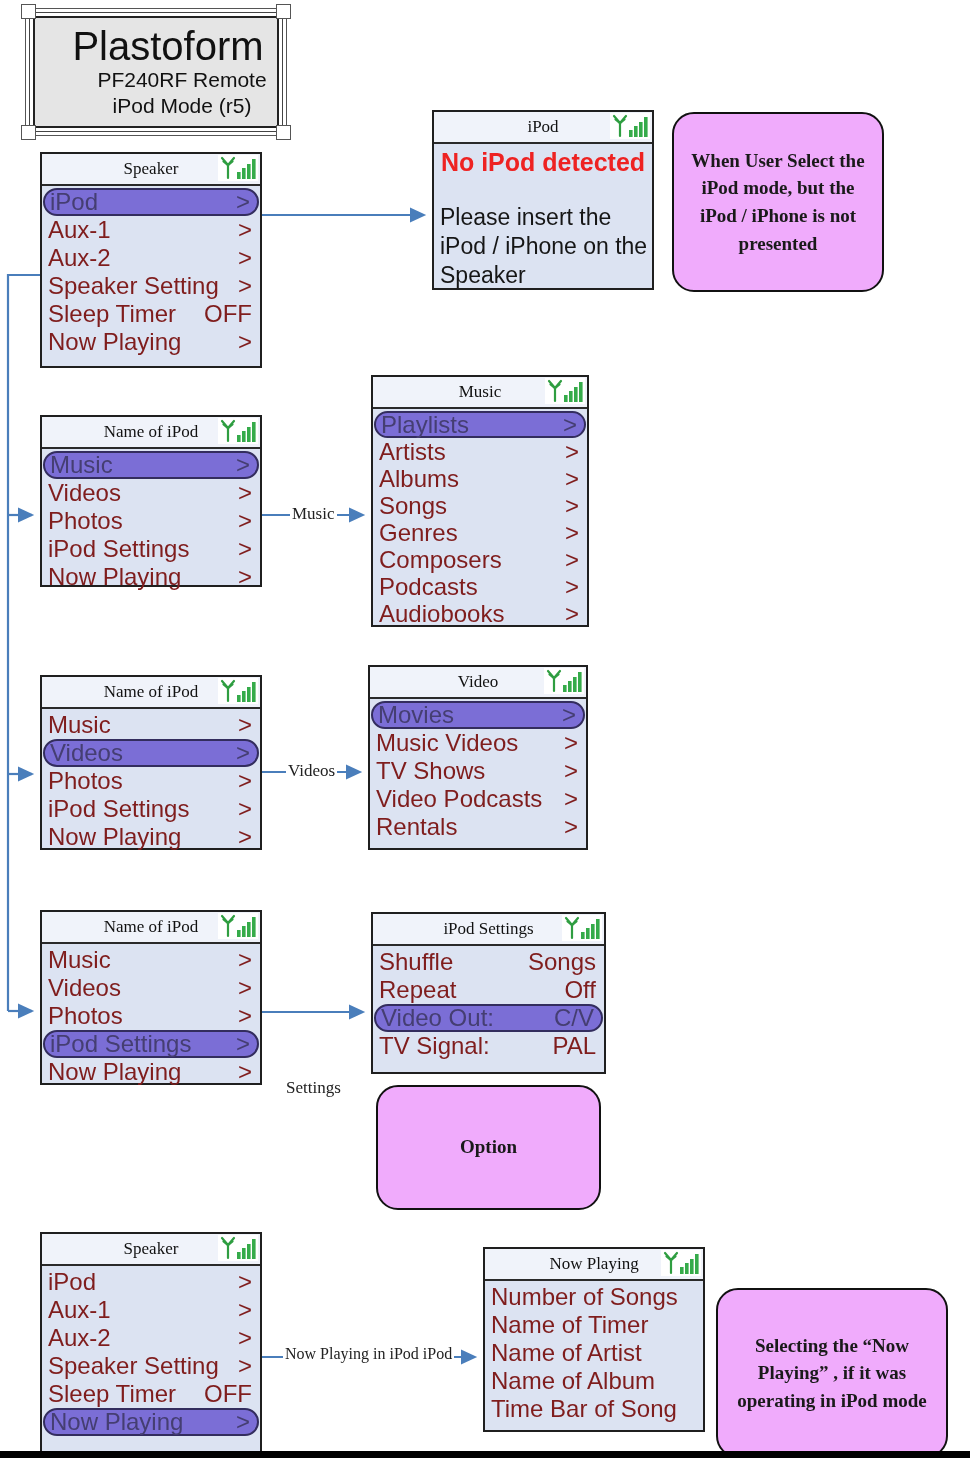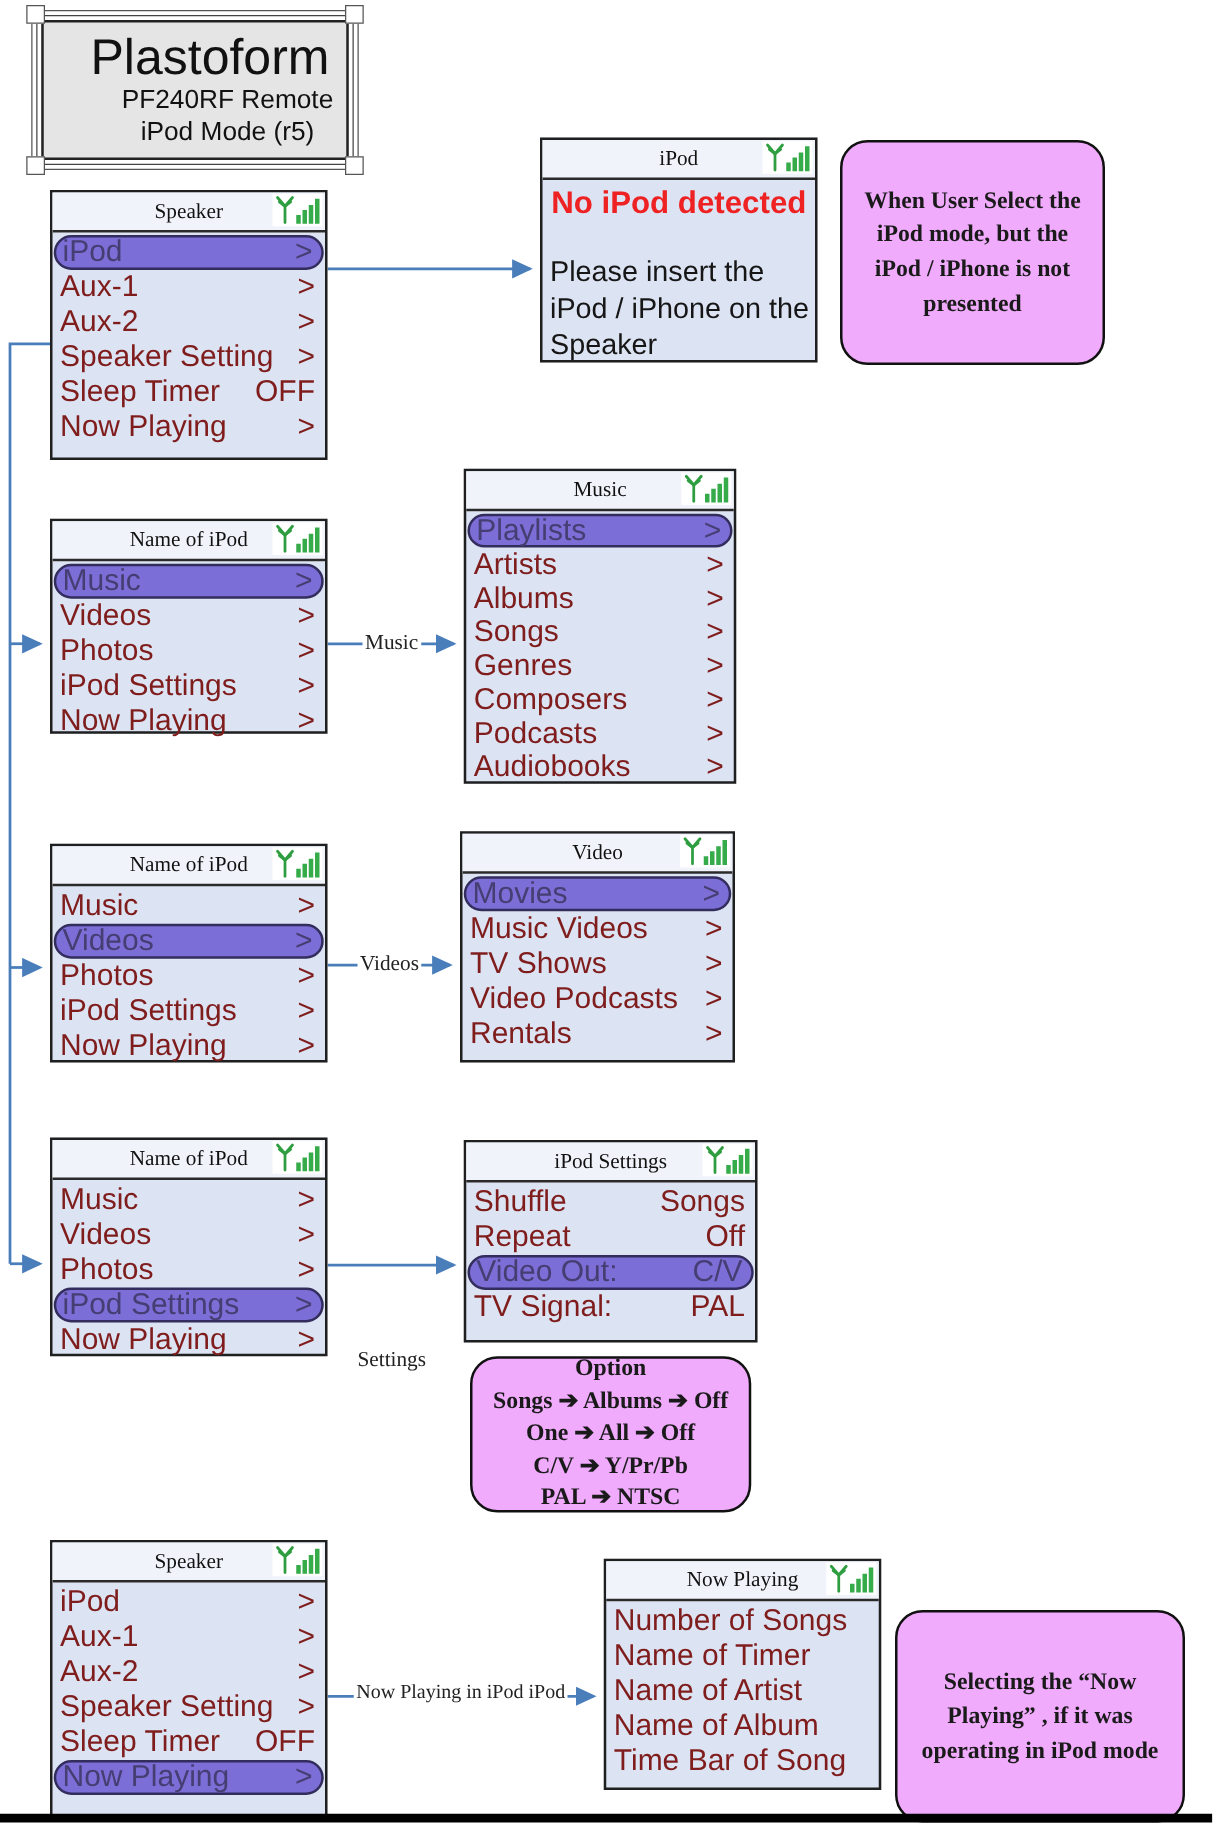--- a/index.html
+++ b/index.html
@@ -428,26 +428,20 @@
         </div>
         <div class="row">
           <span class="lbl">TV Signal:</span>
           <span class="val">PAL</span>
         </div>
       </div>
   </div>
 
   <div class="note" style="left:376px;top:1085px;width:225px;height:125px">
     <div class="opt-title">Option</div>
-    <div>
-        <div class="opt-line">Songs ➔ Albums ➔ Off</div>
-        <div class="opt-line">One ➔ All ➔ Off</div>
-        <div class="opt-line">C/V ➔ Y/Pr/Pb</div>
-        <div class="opt-line">PAL ➔ NTSC</div>
-      </div>
   </div>
 
   <div class="screen" style="left:40px;top:1232px;width:222px;height:222px">
     <div class="hdr">
       <span class="title">Speaker</span>
       <span class="signal">
   <svg viewBox="0 0 38 26" width="38" height="26" aria-hidden="true">
     <g stroke="#2f9e41" stroke-width="2.2" fill="none" stroke-linecap="round">
       <path d="M9 10 L9 23"></path>
       <path d="M9 10 L3 3"></path>

